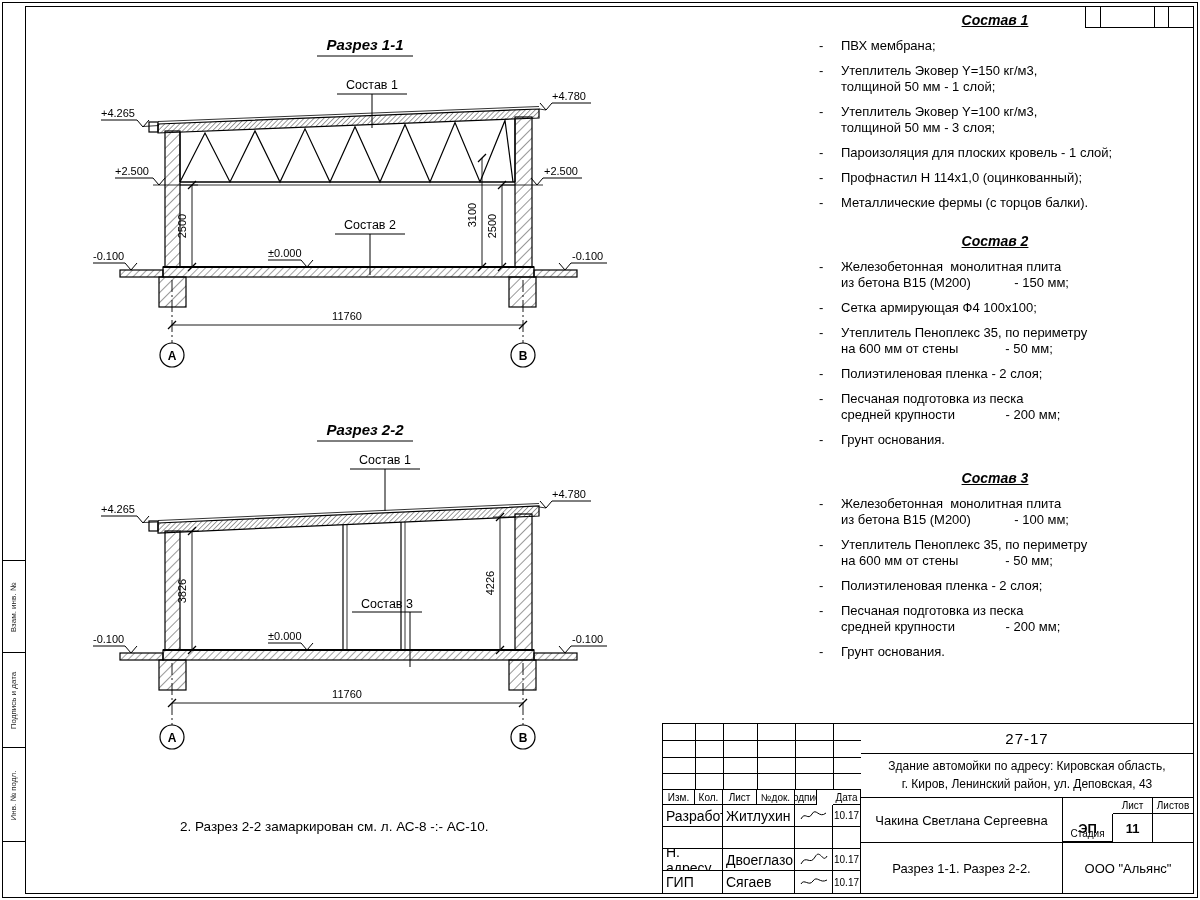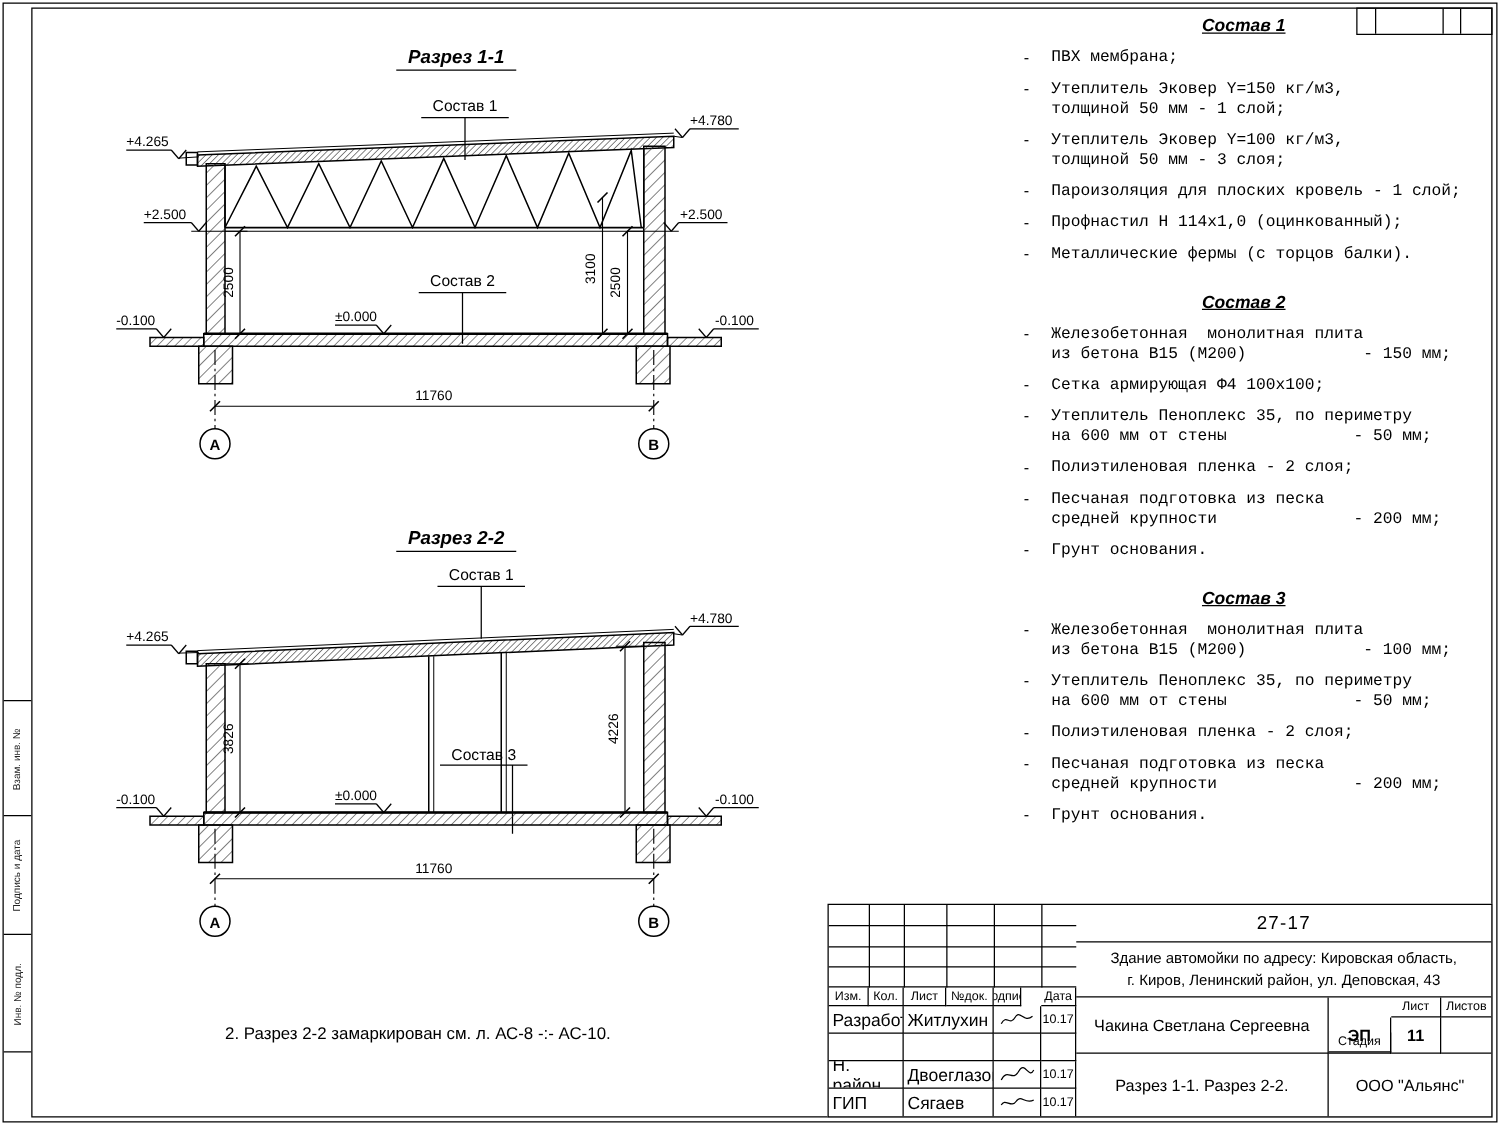--- a/index.html
+++ b/index.html
@@ -37,21 +37,21 @@
   .tick{stroke:#000;stroke-width:1.3;fill:none;}
   .axis{stroke:#000;stroke-width:0.9;fill:none;stroke-dasharray:12 3 2 3;}
   .lvl{stroke:#000;stroke-width:1;fill:none;}
 
   
   .right-col{position:absolute;left:795px;top:12px;width:400px;}
   .comp-title{text-align:center;font-size:14px;font-weight:bold;font-style:italic;text-decoration:underline;margin-bottom:10px;}
   .comp-block{margin-bottom:22px;}
   .comp-item{display:flex;margin-bottom:9px;font-size:13px;line-height:16px;}
   .comp-item .dash{width:46px;padding-left:24px;box-sizing:border-box;flex:none;}
-  .comp-item .txt{flex:1;white-space:pre-wrap;font-family:Liberation Mono, monospace;}
+  .comp-item .txt{flex:1;white-space:pre-wrap;}
 
   
   .notes{position:absolute;left:180px;top:818px;font-size:13.5px;line-height:17px;}
 
   
   .tblock{position:absolute;right:6px;bottom:6px;width:530px;height:169px;border:1.6px solid #000;box-sizing:content-box;background:#fff;}
   .c{position:absolute;box-sizing:border-box;border-right:1px solid #000;border-bottom:1px solid #000;
      display:flex;align-items:center;justify-content:center;font-size:14px;overflow:hidden;}
   .c.nr{border-right:none;}
   .c.nb{border-bottom:none;}
@@ -472,21 +472,21 @@
           <path d="M2,10 C6,2 9,12 13,5 S20,10 27,4" fill="none" stroke="#000" stroke-width="1"></path>
         </svg>
     </div>
     <div class="c small" style="left:170px;top:81px;width:28px;height:22px;">10.17</div>
 
     <div class="c left" style="left:0;top:103px;width:60px;height:22px;"></div>
     <div class="c left" style="left:60px;top:103px;width:72px;height:22px;"></div>
     <div class="c" style="left:132px;top:103px;width:38px;height:22px;"></div>
     <div class="c small" style="left:170px;top:103px;width:28px;height:22px;"></div>
 
-    <div class="c left" style="left:0;top:125px;width:60px;height:22px;">Н. район.</div>
+    <div class="c left" style="left:0;top:125px;width:60px;height:22px;">Н. адресу.</div>
     <div class="c left" style="left:60px;top:125px;width:72px;height:22px;">Двоеглазов</div>
     <div class="c" style="left:132px;top:125px;width:38px;height:22px;">
       <svg width="30" height="14" viewBox="0 0 30 14">
           <path d="M2,11 C7,1 11,13 16,4 S24,11 28,3" fill="none" stroke="#000" stroke-width="1"></path>
         </svg>
     </div>
     <div class="c small" style="left:170px;top:125px;width:28px;height:22px;">10.17</div>
 
     <div class="c left nb" style="left:0;top:147px;width:60px;height:22px;">ГИП</div>
     <div class="c left nb" style="left:60px;top:147px;width:72px;height:22px;">Сягаев</div>

